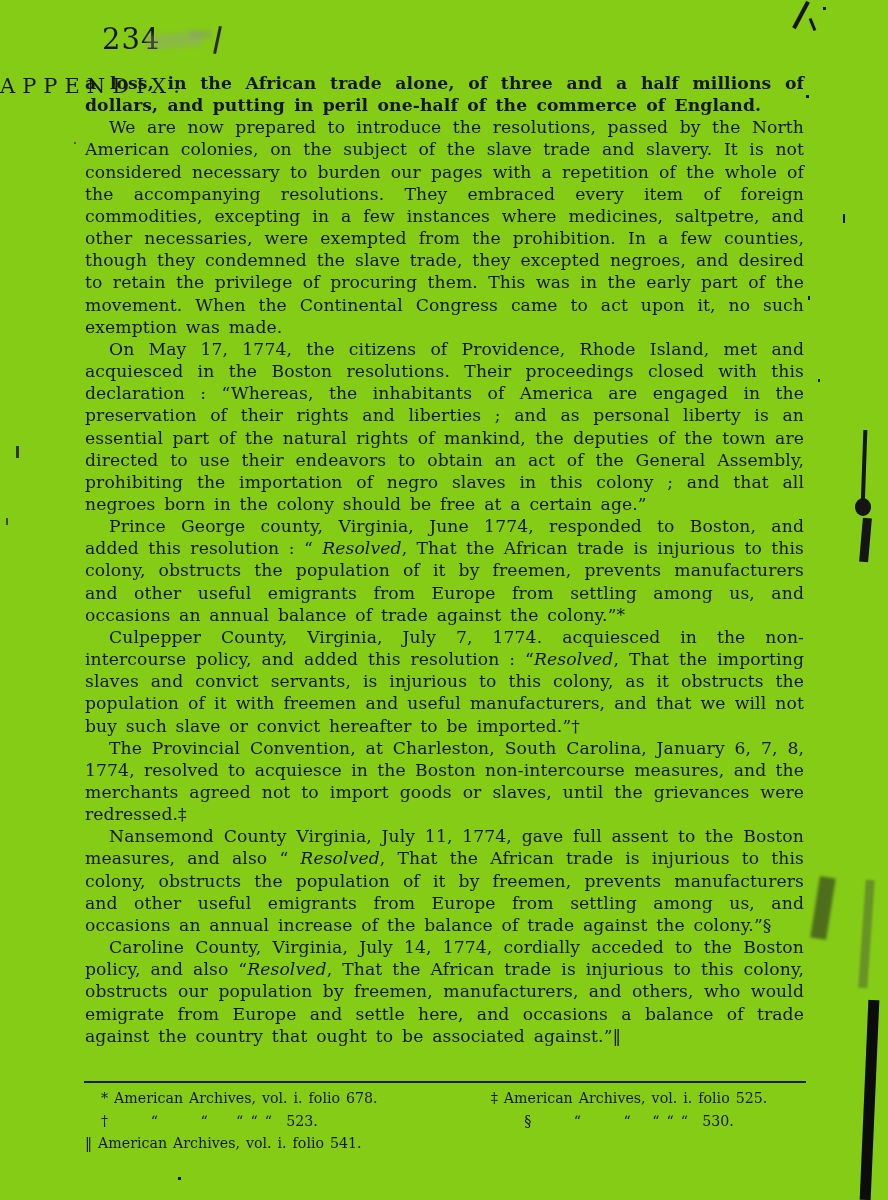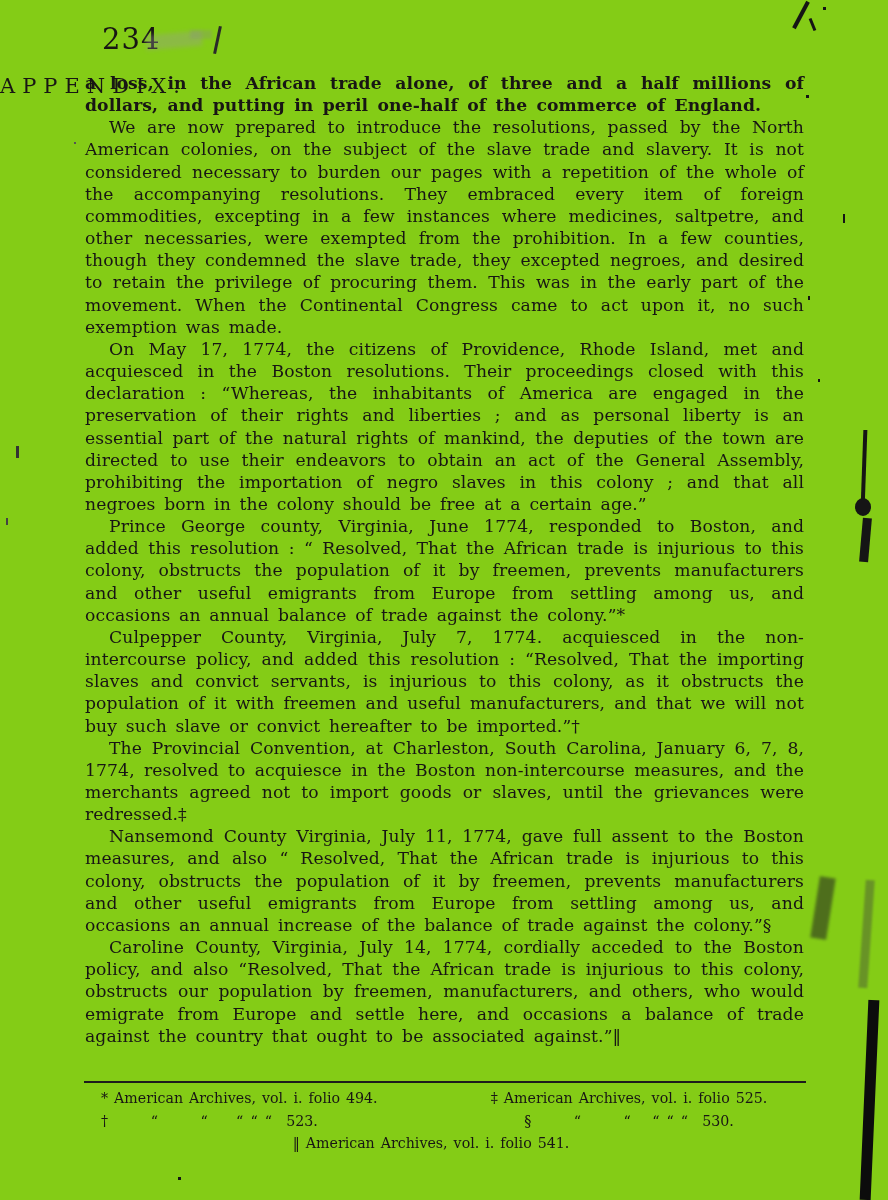--- a/index.html
+++ b/index.html
@@ -17,33 +17,33 @@
     position:absolute; left:0; right:70px; top:30px;
     text-align:left; font-size:21px; letter-spacing:7px; font-weight:normal;margin-top:44px;
   }
   .body-text {
     position:absolute; left:85px; top:72px; width:719px;
     font-size:17.2px; line-height:22.15px; text-align:justify;
     word-spacing:3.2px; letter-spacing:0.1px;
   }
   .para { margin:0; text-indent:24px; }
   .para.noindent { text-indent:0;font-weight:bold; }
-  .it { }
+  .it { font-style:italic; }
   .fn-rule {
     position:absolute; left:84px; top:1081px; width:722px; height:2px;
     background:#1c1c1c;
   }
   .footnotes {
     position:absolute; left:85px; top:1087px; width:720px;
     font-size:14.2px; line-height:22.6px; word-spacing:1.5px;
   }
   .fn-row { display:flex; }
   .fn-left { width:368px; padding-left:16px; box-sizing:border-box; }
   .fn-right { flex:1;text-align:center; }
-  .fn-center { text-align:center; padding-right:28px; }
+  .fn-center { padding-right:28px; }
   .art { position:absolute; background:#151515; }
 </style>
 </head>
 <body>
 
 <div class="page">
 
   <div class="pagenum">234</div>
   <div class="header-title">APPENDIX.</div>
 
@@ -55,21 +55,21 @@
     <p class="para"><span>Culpepper County, Virginia, July 7, 1774. acquiesced in the non-intercourse policy, and added this resolution : “</span><span class="it">Resolved</span><span>, That the importing slaves and convict servants, is injurious to this colony, as it obstructs the population of it with freemen and useful manufacturers, and that we will not buy such slave or convict hereafter to be imported.”†</span></p>
     <p class="para"><span>The Provincial Convention, at Charleston, South Carolina, January 6, 7, 8, 1774, resolved to acquiesce in the Boston non-intercourse measures, and the merchants agreed not to import goods or slaves, until the grievances were redressed.‡</span></p>
     <p class="para"><span>Nansemond County Virginia, July 11, 1774, gave full assent to the Boston measures, and also “ </span><span class="it">Resolved</span><span>, That the African trade is injurious to this colony, obstructs the population of it by freemen, prevents manufacturers and other useful emigrants from Europe from settling among us, and occasions an annual increase of the balance of trade against the colony.”§</span></p>
     <p class="para"><span>Caroline County, Virginia, July 14, 1774, cordially acceded to the Boston policy, and also “</span><span class="it">Resolved</span><span>, That the African trade is injurious to this colony, obstructs our population by freemen, manufacturers, and others, who would emigrate from Europe and settle here, and occasions a balance of trade against the country that ought to be associated against.”‖</span></p>
   </div>
 
   <div class="fn-rule"></div>
 
   <div class="footnotes">
     <div class="fn-row">
-      <span class="fn-left">* American Archives, vol. i. folio 494.</span>
+      <span class="fn-left">* American Archives, vol. i. folio 678.</span>
       <span class="fn-right">‡ American Archives, vol. i. folio 525.</span>
     </div>
     <div class="fn-row">
       <span class="fn-left">†   “   “  “ “ “ 523.</span>
       <span class="fn-right">§   “   “  “ “ “ 530.</span>
     </div>
     <div class="fn-center">
       <span>‖ American Archives, vol. i. folio 541.</span>
     </div>
   </div>

